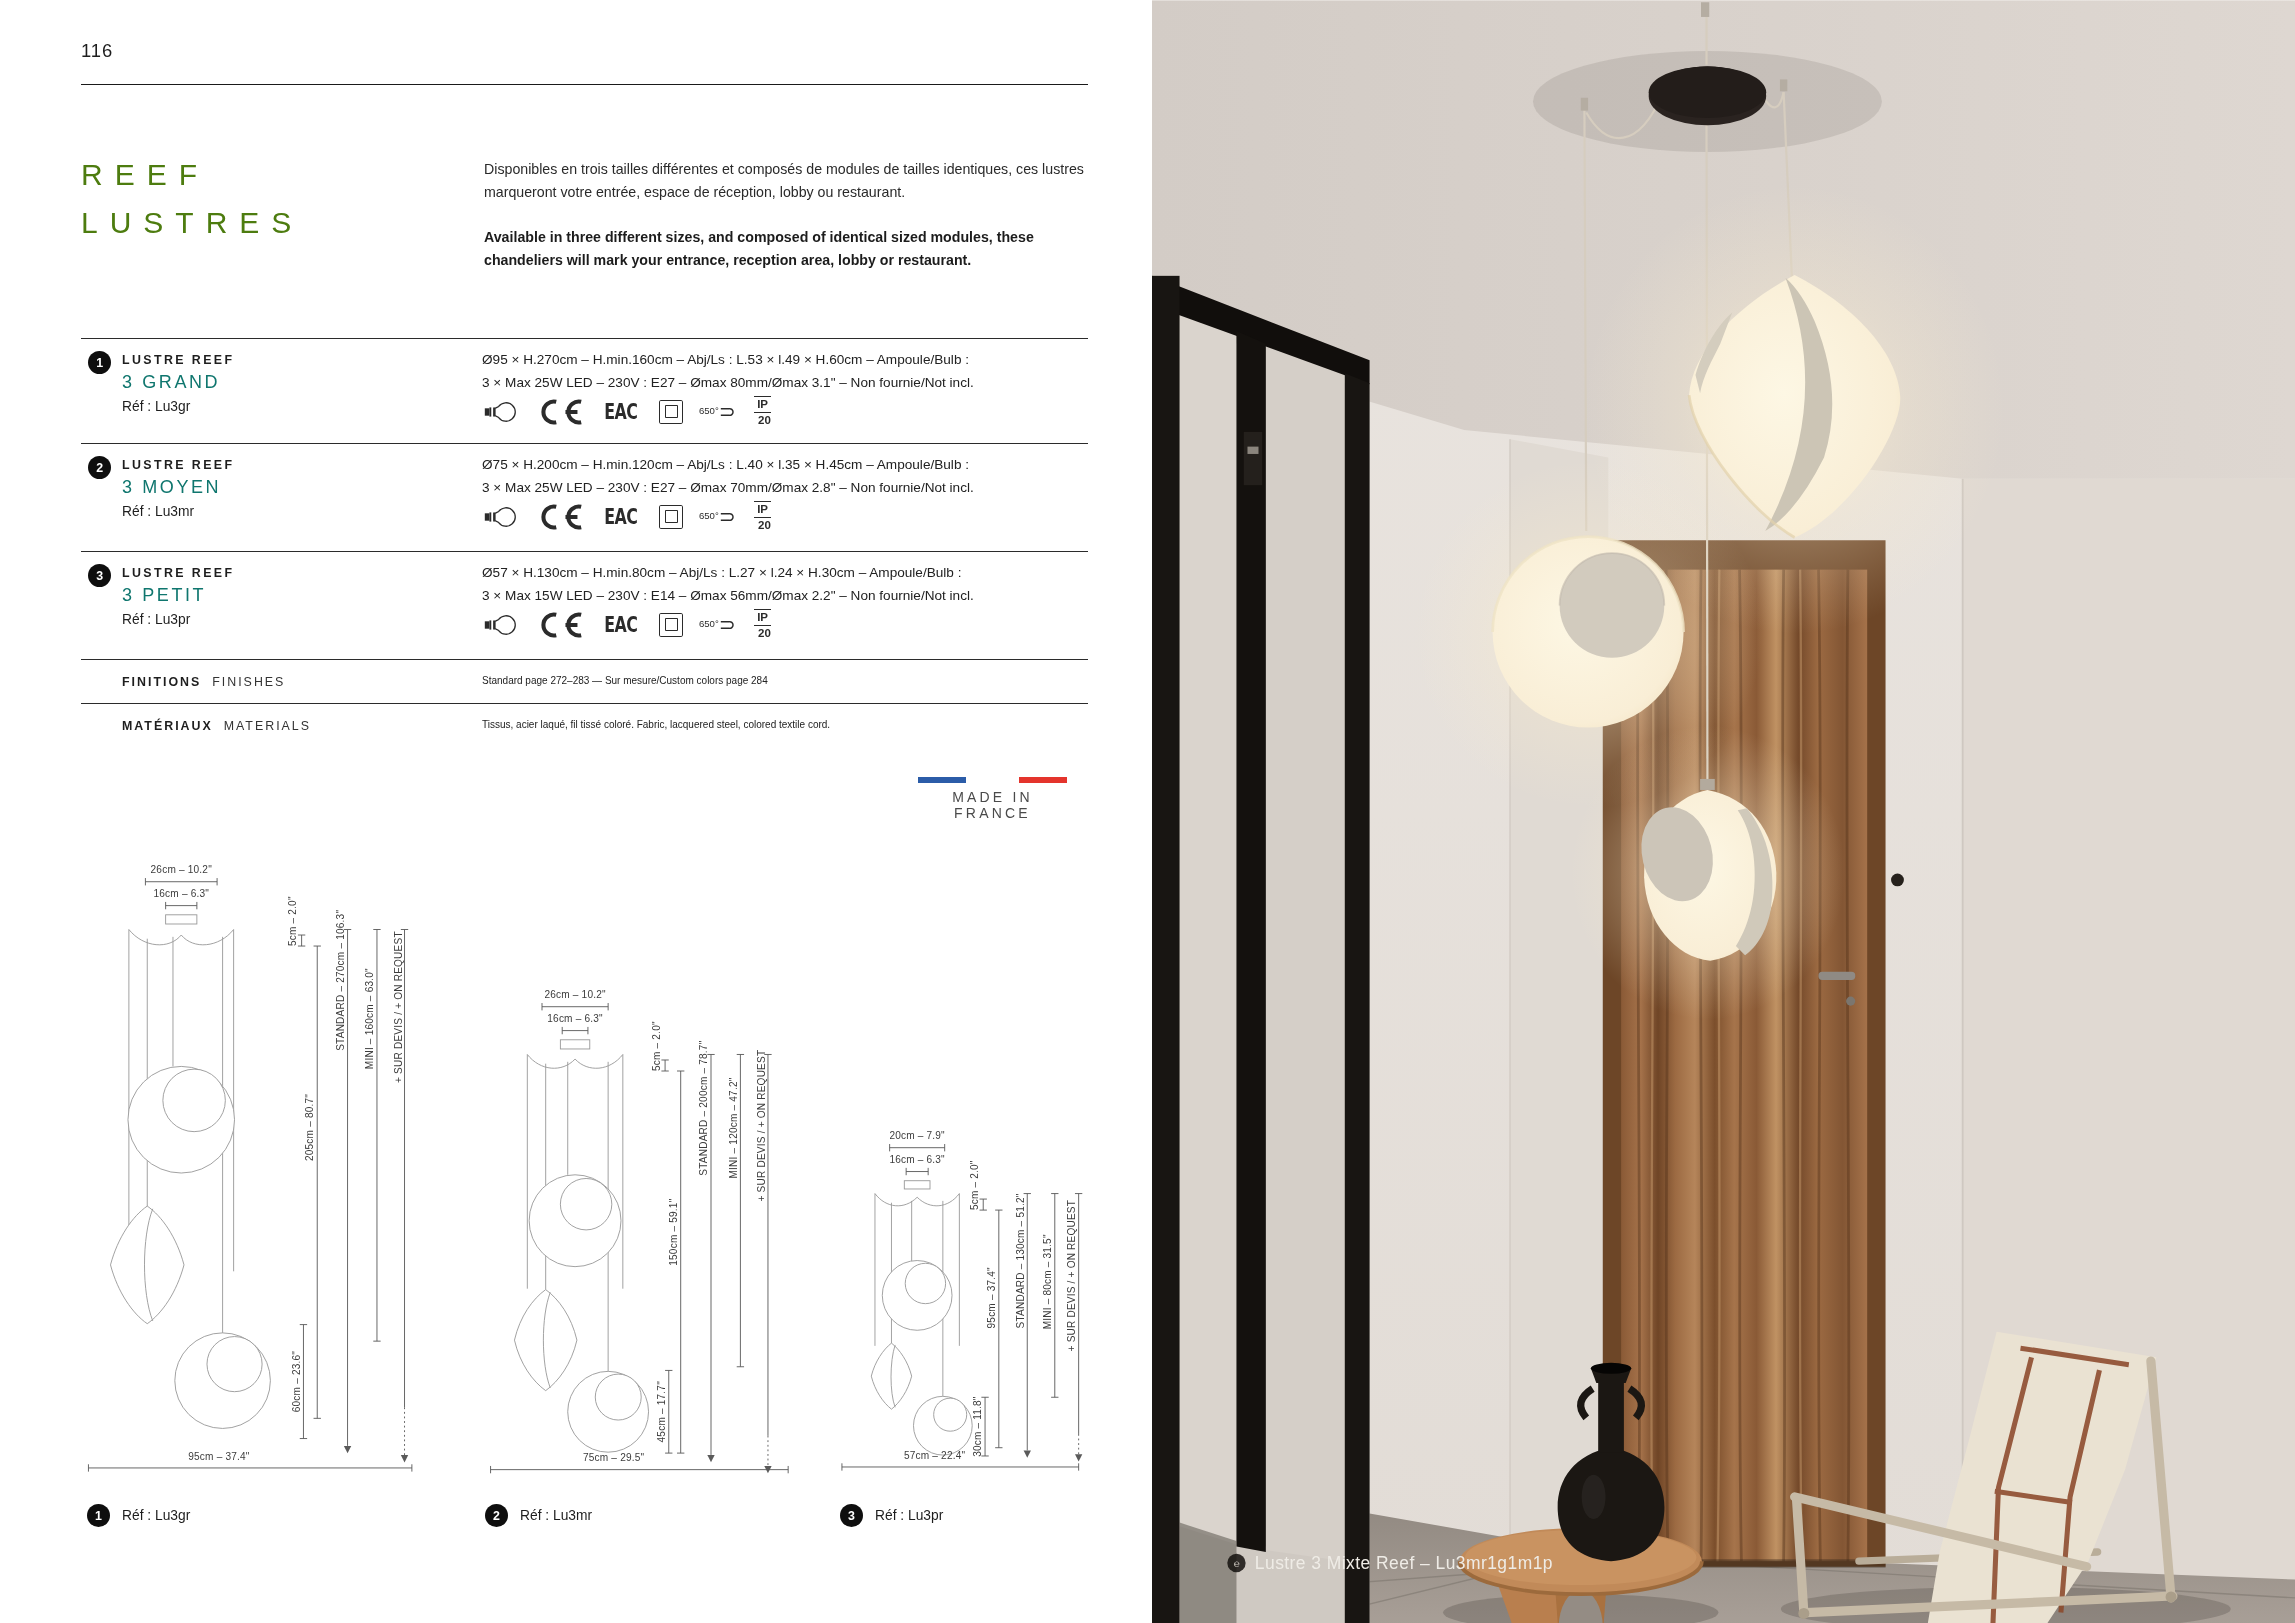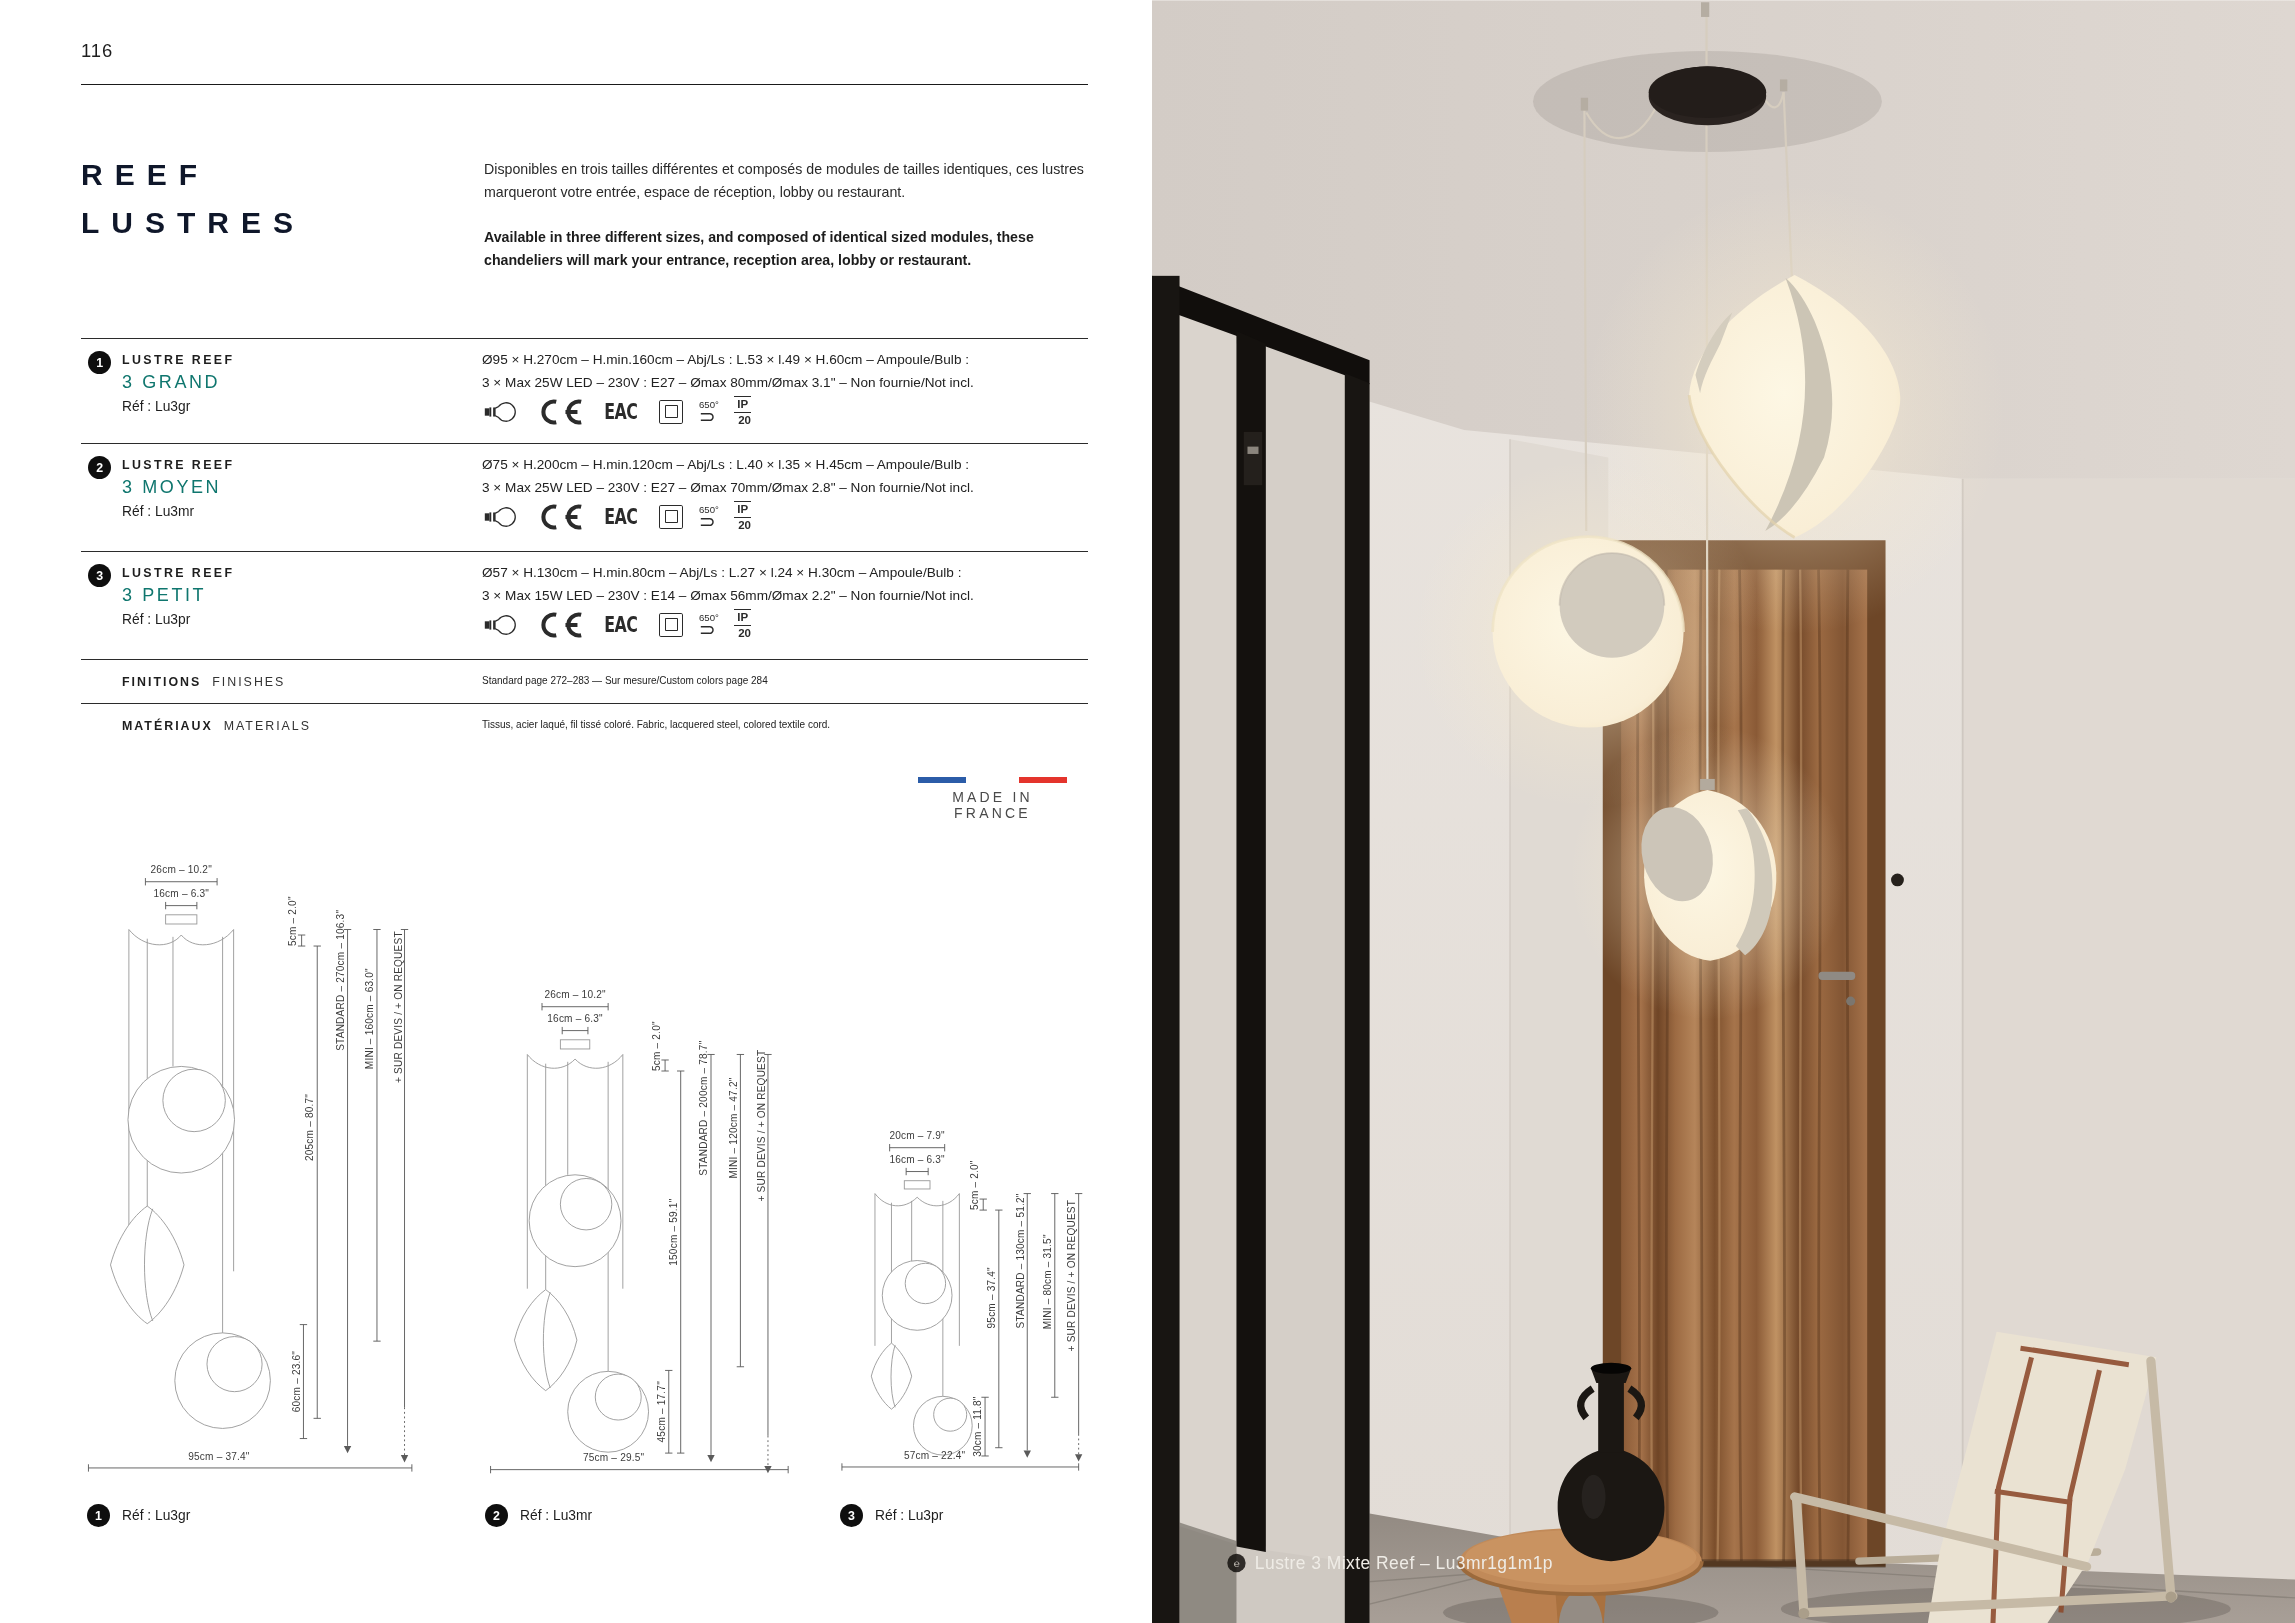--- a/index.html
+++ b/index.html
@@ -2,21 +2,21 @@
 <html style="font-size:14.7px"><head>
 <meta charset="utf-8">
 <style>
   html,body{margin:0;padding:0}
   body{width:2296px;height:1624px;position:relative;background:#ffffff;
        font-family:"Liberation Sans",sans-serif;color:#1e1e1e;overflow:hidden}
   .abs{position:absolute}
   
   #page-num{left:81px;top:40px;font-size:18.4px;letter-spacing:0.9px}
   #top-rule{left:81px;top:84px;width:1007px;border-top:1.8px solid #1a1a1a}
-  #title{left:81px;top:151px;font-size:30px;font-weight:700;letter-spacing:12px;line-height:48px;color:#0f172a}
+  #title{left:81px;top:151px;font-size:30px;font-weight:400;letter-spacing:12px;line-height:48px;color:#4d7c0f}
   .desc{left:484px;width:608px;font-size:14.2px;line-height:1.62;color:#2a2a2a}
   #desc-fr{top:158px}
   #desc-en{top:226px;font-weight:700;color:#1c1c1c}
   .prow{left:81px;width:1007px;border-top:0.9px solid #2b2b2b;position:absolute}
   #row1{top:338px;height:105px}
   #row2{top:443px;height:108px}
   #row3{top:551px;height:108px}
   #rowfin{top:659px;height:44px}
   #rowmat{top:703px;height:66px}
   .bullet{width:23px;height:23px;border-radius:50%;background:#0e0e0e;color:#fff;font-size:12.4px;
@@ -29,21 +29,21 @@
   .picons{position:absolute;left:401px;top:57px;display:flex;align-items:center;gap:15.6px;height:31px}
   .ilabel{position:absolute;left:41px;top:14.7px;font-size:12.4px;letter-spacing:2px}
   .ilabel .b{font-weight:700}
   .ilabel .n{font-weight:400;color:#333;margin-left:5.5px}
   .val{position:absolute;left:401px;top:14.7px;font-size:10px;color:#222}
   
   .eac{font-weight:800;font-size:22px;transform:scaleX(.72);letter-spacing:-0.9px;
        font-family:"DejaVu Sans",sans-serif;color:#2b2b2b;display:inline-block}
   .cls2{width:22px;height:22px;border:1.5px solid #2b2b2b;display:flex;align-items:center;justify-content:center;border-radius:1.8px}
   .cls2 span{width:11px;height:11px;border:1.5px solid #2b2b2b;display:block;border-radius:0.9px}
-  .glow{display:flex;flex-direction:column;align-items:center;font-size:9.6px;color:#2b2b2b;line-height:1.1}
+  .glow{display:flex;align-items:center;font-size:9.6px;color:#2b2b2b;line-height:1.1}
   .ip{display:flex;flex-direction:column;align-items:flex-end;font-size:11.5px;font-weight:700;line-height:1.25;color:#2b2b2b}
   .ip .ip-t{border-top:1.5px solid #2b2b2b;border-bottom:1.5px solid #2b2b2b;padding:0 2.8px}
   
   #mif{left:918px;top:777px;width:149px}
   #mif .bars{position:relative;height:5.5px}
   #mif .bar{position:absolute;top:0;height:5.5px;width:48px}
   #mif .blue{left:0;background:#2b5ca8}
   #mif .red{right:0;background:#e4342c}
   #mif .lbl{margin-top:6.4px;text-align:center;font-size:14px;letter-spacing:3.2px;color:#4a4a4a}
   

